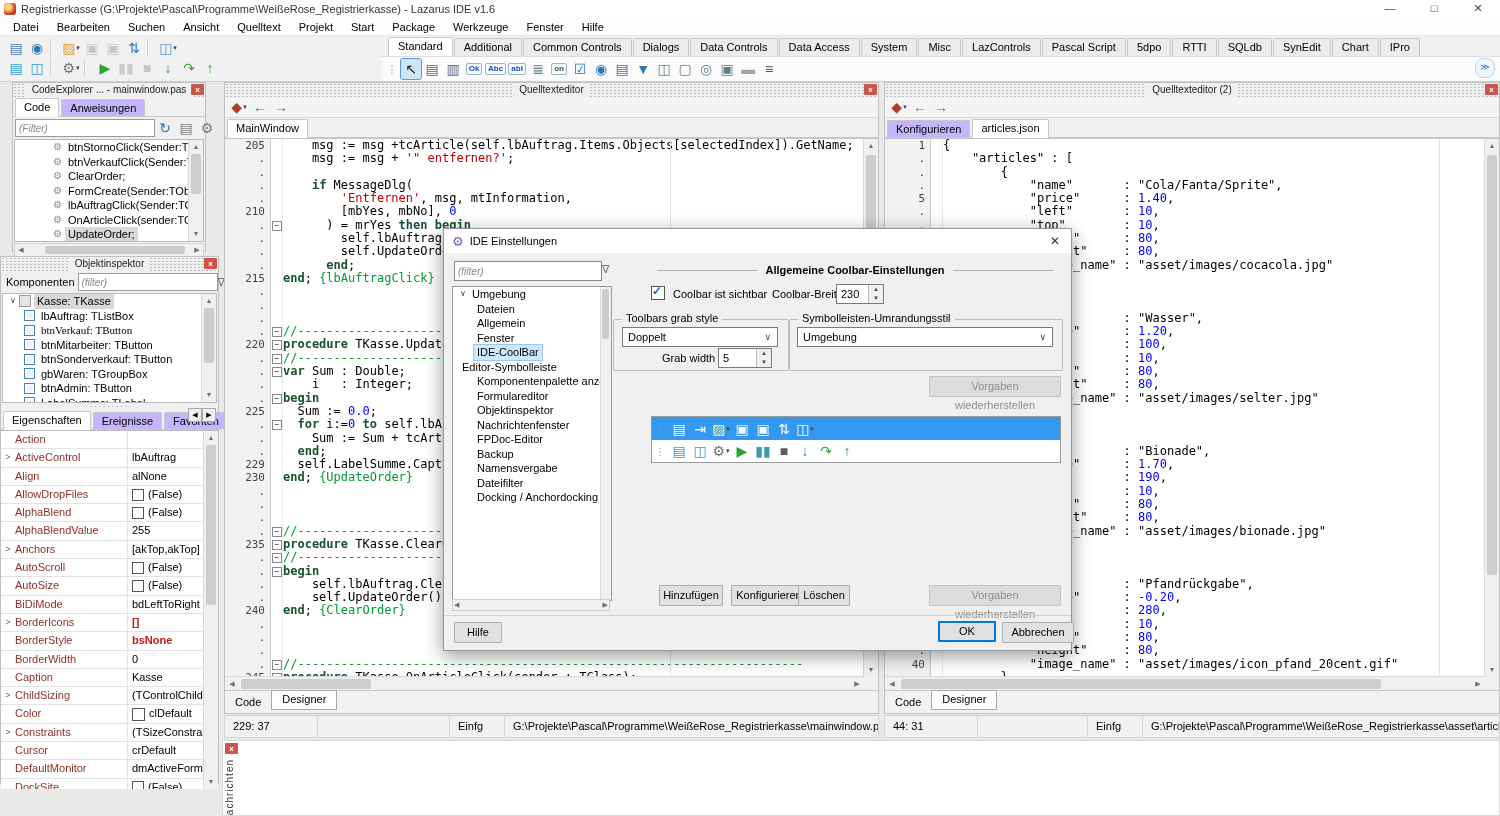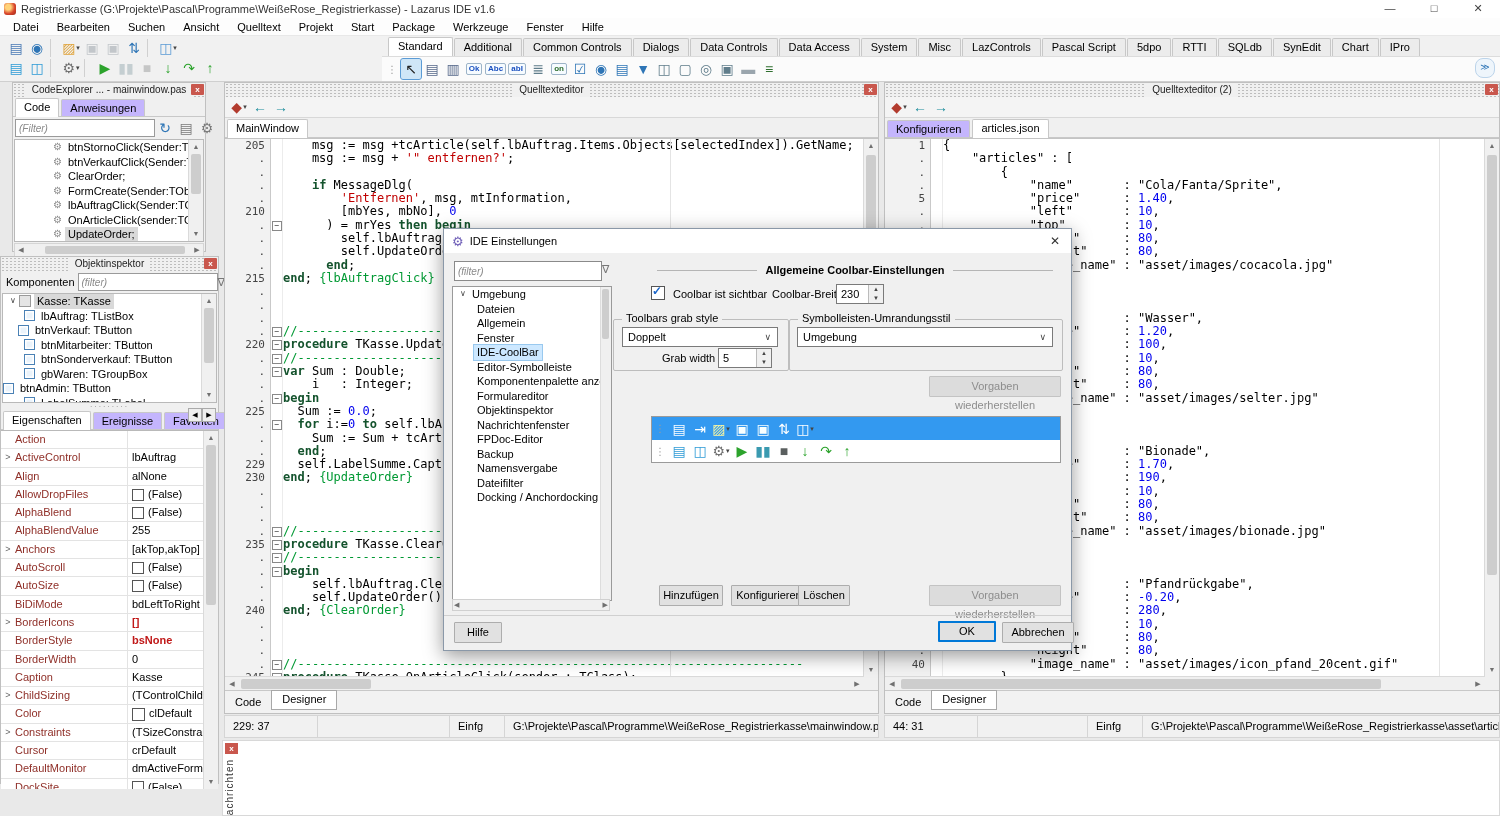--- a/index.html
+++ b/index.html
@@ -387,37 +387,37 @@
     <div>
         <div class="trow gsel" style="padding-left: 4px;">
           <span class="texp">∨</span>
           <span class="ticon form"></span>
           <span class="tlabel">Kasse: TKasse</span>
         </div>
         <div class="trow" style="padding-left: 21px;">
           <span class="ticon comp"></span>
           <span class="tlabel">lbAuftrag: TListBox</span>
         </div>
-        <div class="trow" style="padding-left: 15px;">
+        <div class="trow" style="padding-left: 21px; font-family: Liberation Serif, serif;">
           <span class="ticon comp"></span>
           <span class="tlabel">btnVerkauf: TButton</span>
         </div>
         <div class="trow" style="padding-left: 21px;">
           <span class="ticon comp"></span>
           <span class="tlabel">btnMitarbeiter: TButton</span>
         </div>
         <div class="trow" style="padding-left: 21px;">
           <span class="ticon comp"></span>
           <span class="tlabel">btnSonderverkauf: TButton</span>
         </div>
         <div class="trow" style="padding-left: 21px;">
           <span class="ticon comp"></span>
           <span class="tlabel">gbWaren: TGroupBox</span>
         </div>
-        <div class="trow" style="">
+        <div class="trow" style="padding-left: 21px;">
           <span class="ticon comp"></span>
           <span class="tlabel">btnAdmin: TButton</span>
         </div>
         <div class="trow" style="padding-left: 21px;">
           <span class="ticon comp"></span>
           <span class="tlabel">LabelSumme: TLabel</span>
         </div>
       </div>
     <div class="vsb" style="bottom:0">
       <span class="ar" style="top:0">▲</span>
@@ -802,21 +802,21 @@
         </div>
         <div class="trow" style="padding-left: 21px;">
           <span class="tlabel">Allgemein</span>
         </div>
         <div class="trow" style="padding-left: 21px;">
           <span class="tlabel">Fenster</span>
         </div>
         <div class="trow sel" style="padding-left: 21px;">
           <span class="tlabel">IDE-CoolBar</span>
         </div>
-        <div class="trow" style="padding-left: 21px;">
+        <div class="trow" style="padding-left: 6px;">
           <span class="tlabel">Editor-Symbolleiste</span>
         </div>
         <div class="trow" style="padding-left: 21px;">
           <span class="tlabel">Komponentenpalette anzeigen</span>
         </div>
         <div class="trow" style="padding-left: 21px;">
           <span class="tlabel">Formulareditor</span>
         </div>
         <div class="trow" style="padding-left: 21px;">
           <span class="tlabel">Objektinspektor</span>

